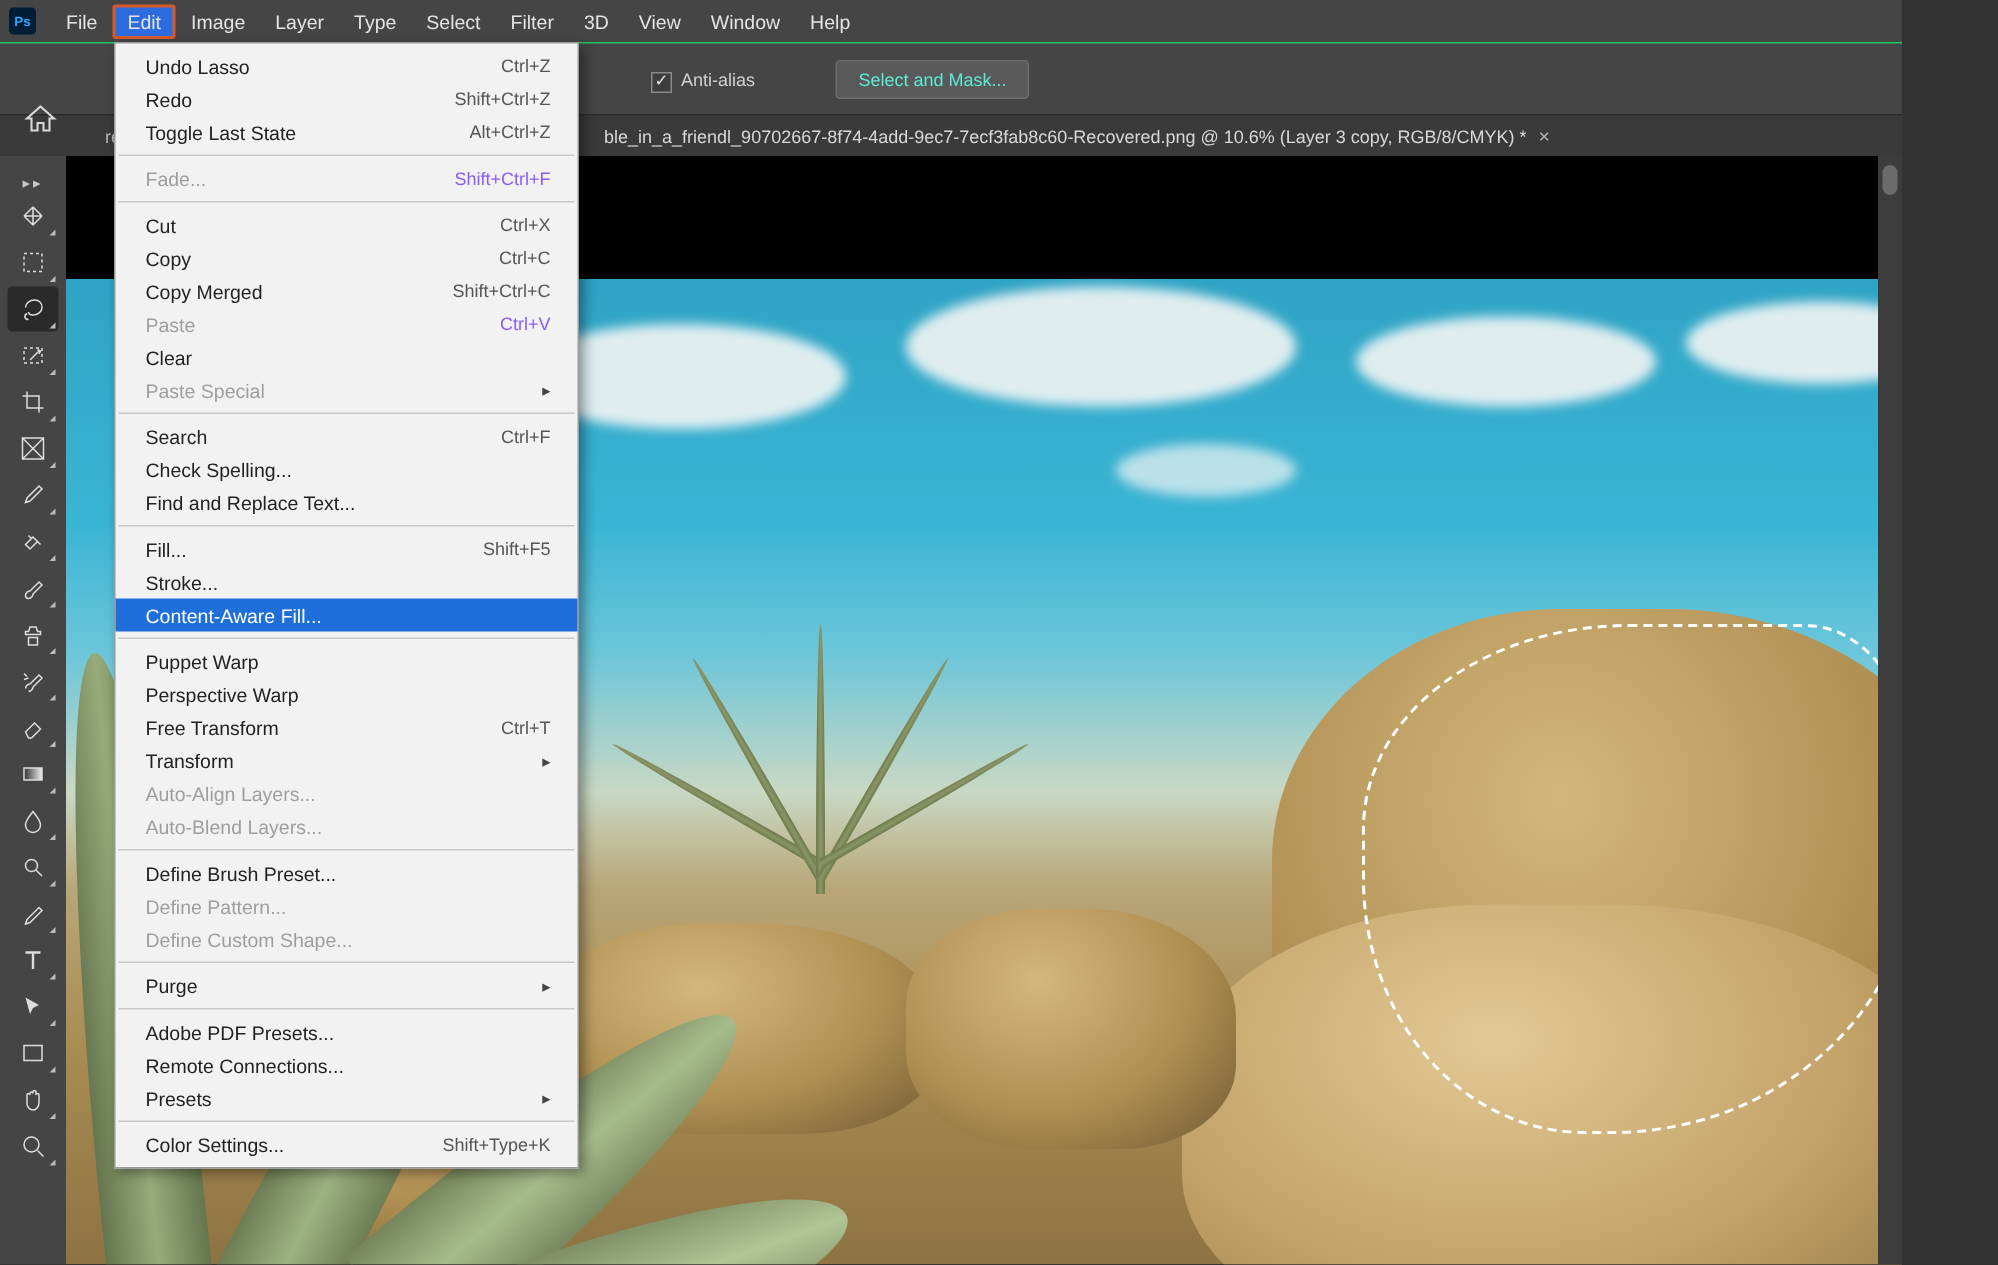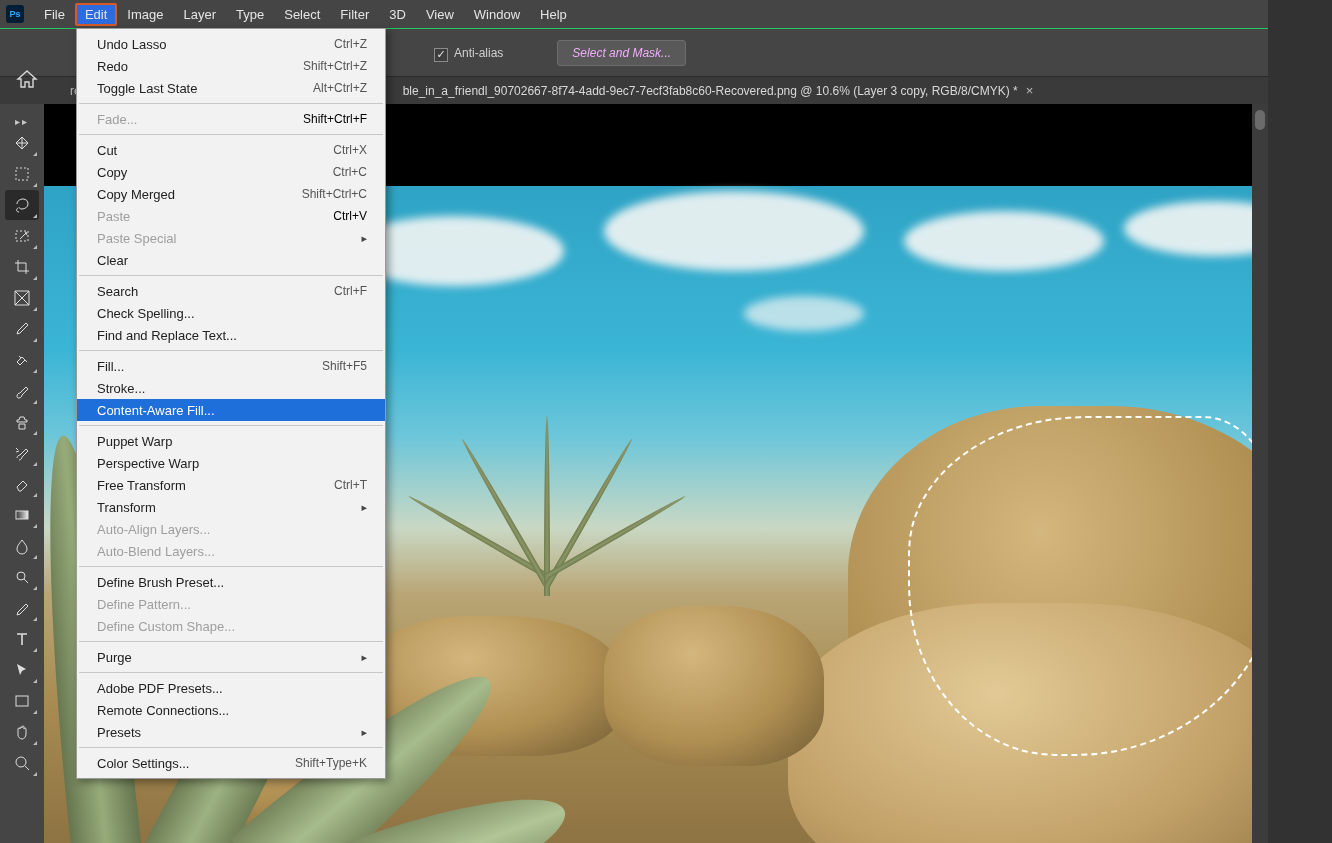--- a/index.html
+++ b/index.html
@@ -11,21 +11,21 @@
 .menubar .logo { width:18px; height:18px; background:#001e36; border-radius:3px; display:flex; align-items:center; justify-content:center; color:#31a8ff; font-size:9px; font-weight:700; margin-right:6px; }
 .menubar .mitem { padding:4px 10px; border-radius:2px; cursor:default; }
 .menubar .mitem.active { background:#2d6cde; border:2px solid #c63; padding:2px 8px; }
 .menubar .mitem.active { border:2px solid #d85a2a; }
 
 
 .optbar { height:48px; background:#454545; border-top:1px solid #22c55e; display:flex; align-items:center; padding-left:56px; gap:18px; color:#d0d0d0; font-size:12px; }
 .optbar .home { position:absolute; left:4px; top:32px; width:46px; height:36px; display:flex; align-items:center; justify-content:center; }
 .optbar .chk { width:14px; height:14px; border:1px solid #8a8a8a; display:inline-flex; align-items:center; justify-content:center; margin-right:6px; background:#3d3d3d; position:relative; top:2px; }
 .optbar .chk.checked::after{ content:"✓"; font-size:11px; color:#e4e4e4; line-height:1; }
-.optbar .btn { background:#595959; border:1px solid #6d6d6d; padding:5px 14px; border-radius:3px; color:#f0abfc;font-style:italic; }
+.optbar .btn { background:#595959; border:1px solid #6d6d6d; padding:5px 14px; border-radius:3px; color:#5eead4; }
 
 
 .tabbar { height:28px; background:#3a3a3a; display:flex; align-items:center; padding-left:60px; color:#d8d8d8; font-size:12px; border-top:1px solid #2a2a2a; }
 .tabbar .tab { display:flex; align-items:center; gap:8px; padding:0 10px; height:100%; background:#3a3a3a; }
 .tabbar .close { font-size:13px; color:#bbb; }
 
 
 .body { flex:1; display:flex; }
 
 
@@ -52,21 +52,21 @@
 .scroll .thumb { position:absolute; left:3px; right:3px; top:6px; height:20px; background:#6b6b6b; border-radius:5px; }
 
 
 .dropdown { position:absolute; left:76px; top:28px; width:310px; background:#f2f2f2; border:1px solid #9a9a9a; box-shadow:3px 3px 8px rgba(0,0,0,.4); font-size:13px; color:#222; z-index:50; padding:4px 0; }
 .dropdown .row { display:flex; justify-content:space-between; align-items:center; padding:3px 18px 3px 20px; height:22px; }
 .dropdown .row.hover { background:#1e6fd9; color:#fff; }
 .dropdown .row.disabled { color:#9e9e9e; }
 .dropdown .sep { height:1px; background:#c8c8c8; margin:4px 2px; }
 .dropdown .sub::after { content:"▸"; font-size:11px; color:#444; }
 .dropdown .row .sc { color:#555; font-size:12px; }
-.dropdown .row.disabled .sc { color:#000000; }
+.dropdown .row.disabled .sc { color:#8b5cf6; }
 
 svg { display:block; }
 </style>
 </head>
 <body>
 
 <div class="app">
 
   <div class="menubar">
     <div class="logo">Ps</div>
@@ -443,26 +443,26 @@
         <span class="sc">Ctrl+C</span>
       </div>
       <div class="row">
         <span>Copy Merged</span>
         <span class="sc">Shift+Ctrl+C</span>
       </div>
       <div class="row disabled">
         <span>Paste</span>
         <span class="sc">Ctrl+V</span>
       </div>
+      <div class="row">
+        <span>Clear</span>
+      </div>
       <div class="row disabled sub">
         <span>Paste Special</span>
       </div>
-      <div class="row">
-        <span>Clear</span>
-      </div>
       <div class="sep"></div>
       <div class="row">
         <span>Search</span>
         <span class="sc">Ctrl+F</span>
       </div>
       <div class="row">
         <span>Check Spelling...</span>
       </div>
       <div class="row">
         <span>Find and Replace Text...</span>

